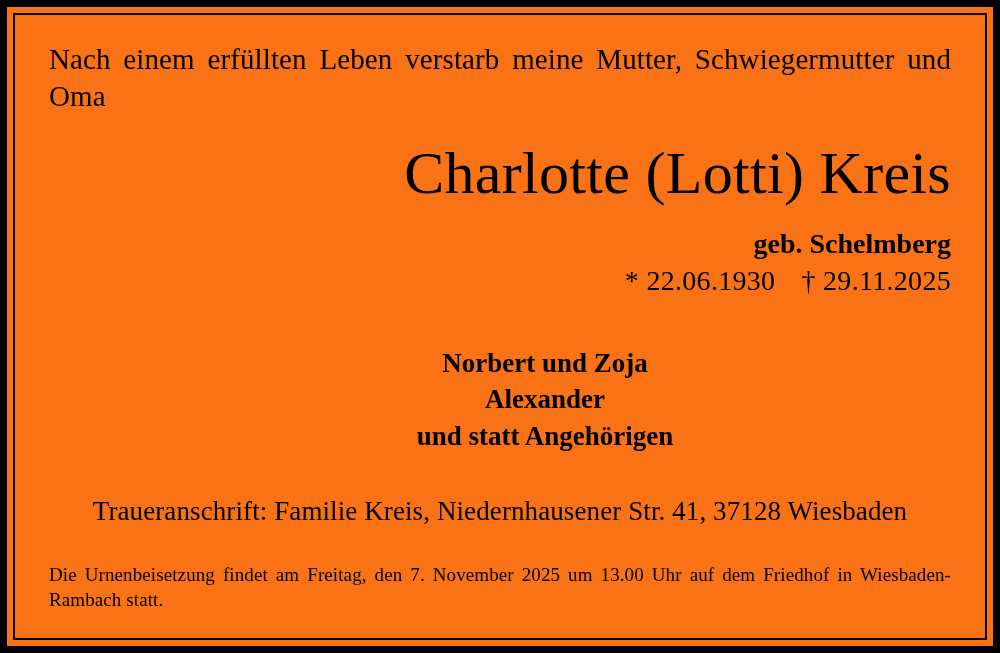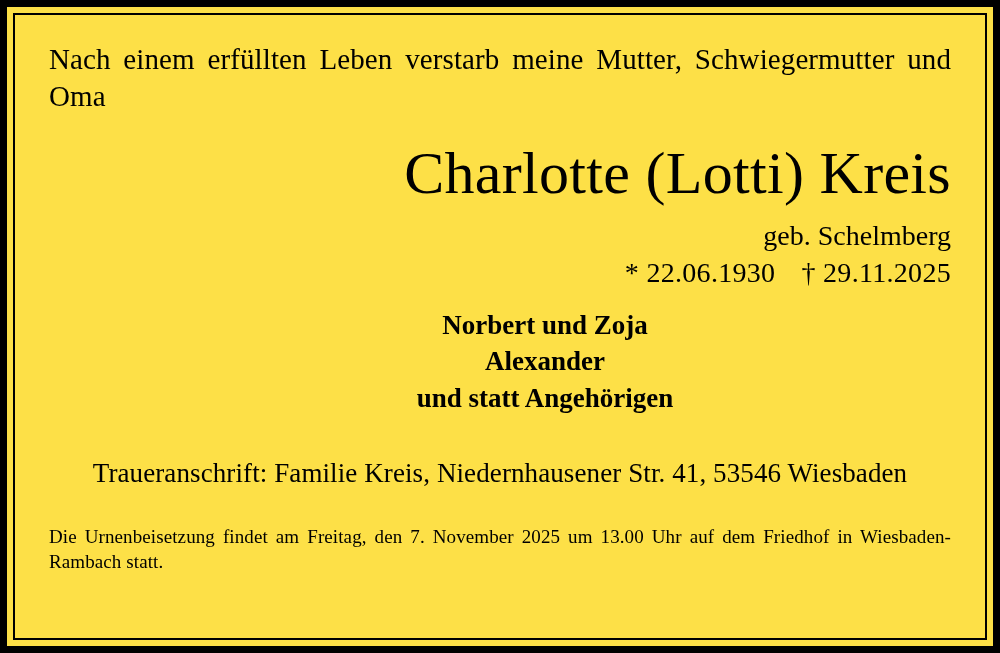--- a/index.html
+++ b/index.html
@@ -12,21 +12,21 @@
     height: 653px;
     font-family: "Liberation Serif", serif;
     color: #000000;
   }
   .obituary-frame {
     box-sizing: border-box;
     width: 1000px;
     height: 653px;
     border: 7px solid #000000;
     padding: 6px;
-    background: #fde047;
+    background: #f97316;
   }
   .obituary-inner {
     box-sizing: border-box;
     width: 100%;
     height: 100%;
     border: 2px solid #000000;
     padding: 26px 34px 18px 34px;
     display: flex;
     flex-direction: column;
   }
@@ -42,33 +42,34 @@
     margin-top: 26px;
   }
   .deceased-name {
     font-size: 60px;
     line-height: 1.08;
     letter-spacing: 0.3px;
     white-space: nowrap;
   }
   .maiden-name {
     font-size: 28px;
-    margin-top: 14px;
+    margin-top: 22px;
+    font-weight: bold;
   }
   .dates {
     font-size: 28px;
     margin-top: 5px;
     letter-spacing: 0.3px;
   }
   .dates .sep {
     display: inline-block;
     width: 26px;
   }
   .mourners {
-    margin-top: 18px;
+    margin-top: 48px;
     text-align: center;
     font-weight: bold;
     font-size: 27px;
     line-height: 1.35;
     padding-left: 90px;
   }
   .address {
     margin-top: 42px;
     font-size: 27px;
     text-align: center;
@@ -100,18 +101,18 @@
         <span>29.11.2025</span>
       </div>
     </div>
 
     <div class="mourners">
       <div>Norbert und Zoja</div>
       <div>Alexander</div>
       <div>und statt Angehörigen</div>
     </div>
 
-    <div class="address">Traueranschrift: Familie Kreis, Niedernhausener Str. 41, 53546 Wiesbaden</div>
+    <div class="address">Traueranschrift: Familie Kreis, Niedernhausener Str. 41, 37128 Wiesbaden</div>
 
     <div class="service">Die Urnenbeisetzung findet am Freitag, den 7. November 2025 um 13.00 Uhr auf dem Friedhof in Wiesbaden-Rambach statt.</div>
 
   </div>
 </div>
 
 </body></html>

